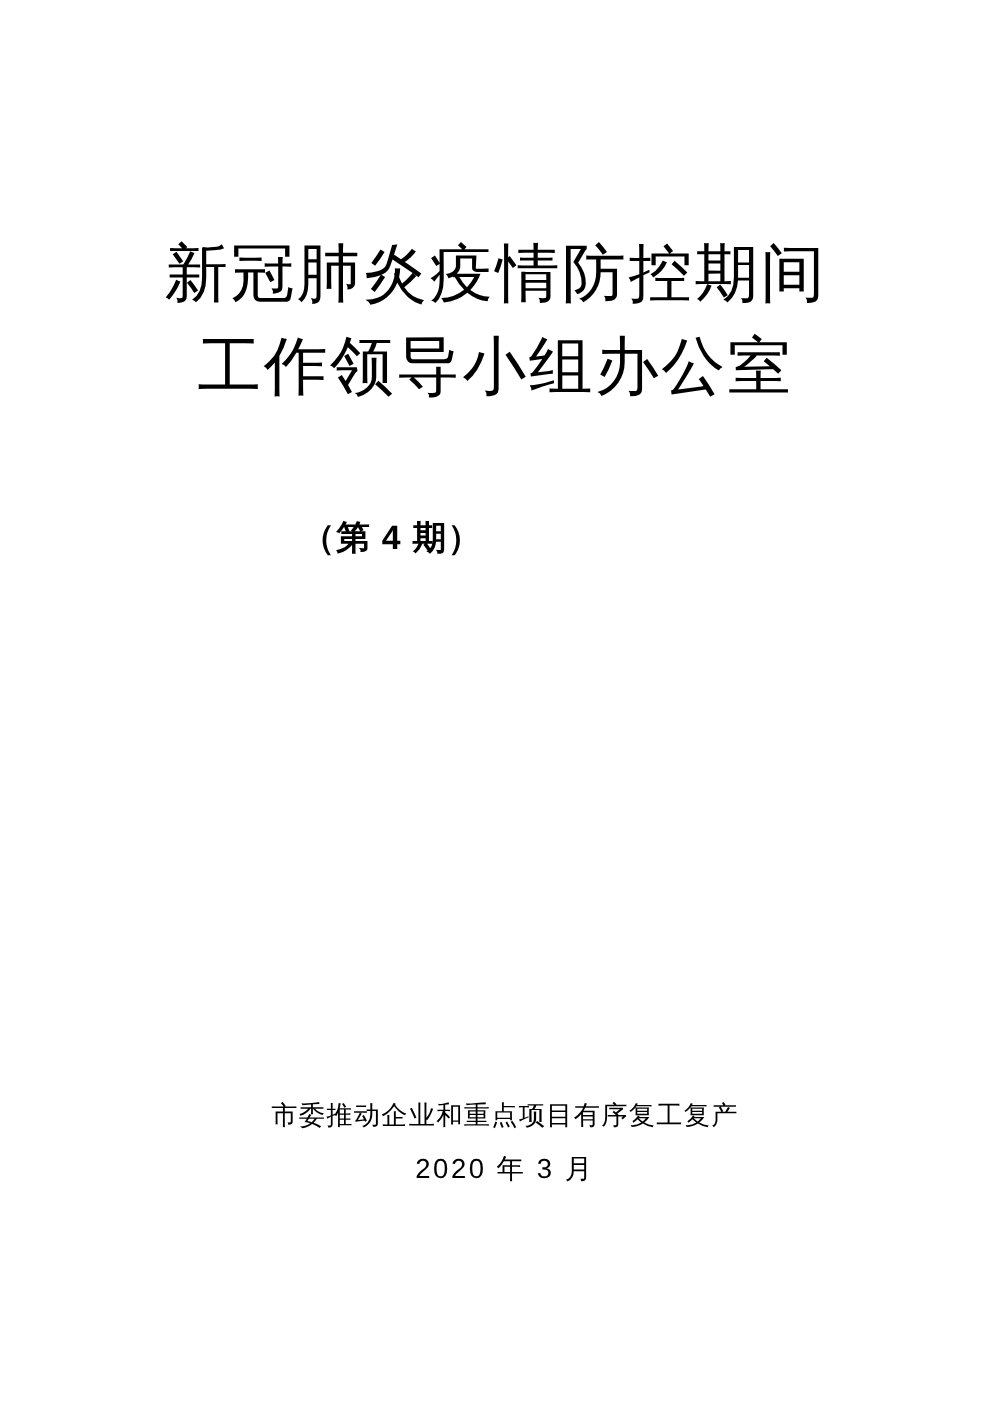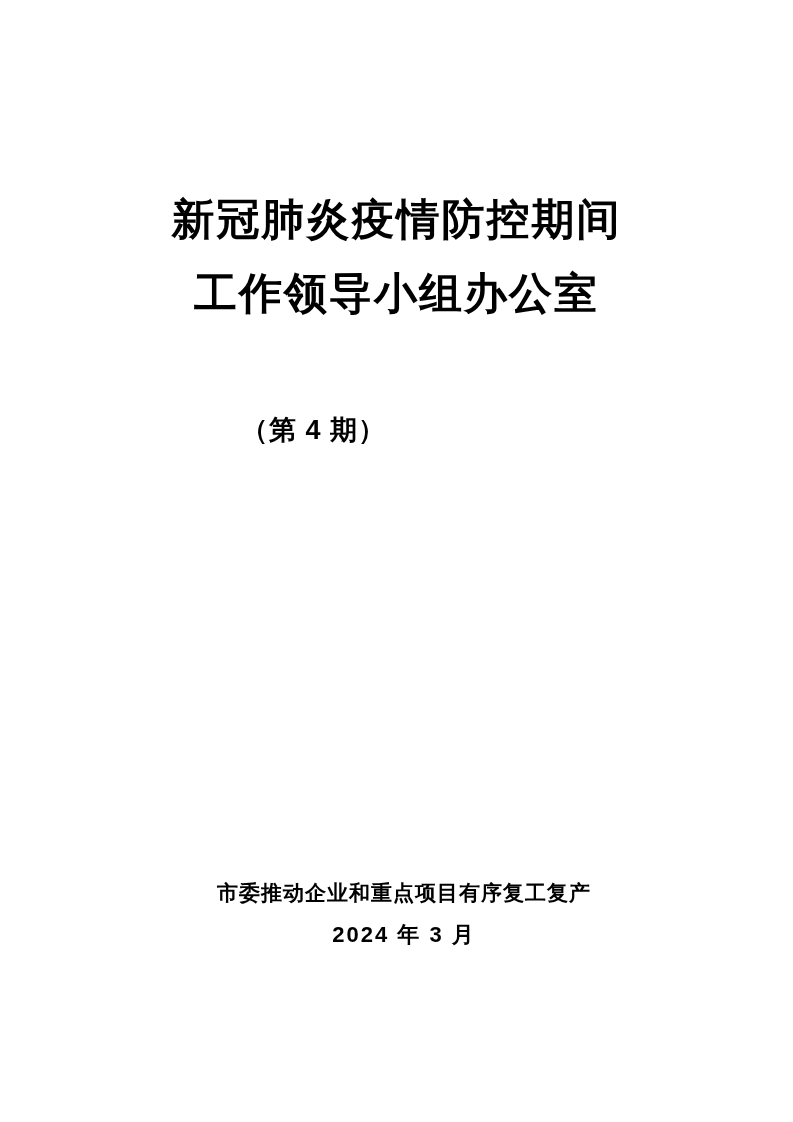--- a/index.html
+++ b/index.html
@@ -19,22 +19,22 @@
     box-sizing: border-box;
   }
   .cover-title {
     position: absolute;
     top: 182px;
     left: 0;
     width: 793px;
     text-align: center;
   }
   .cover-title .line {
-    font-size: 43px;
-    font-weight: bold;
+    font-size: 51px;
+    font-weight: normal;
     letter-spacing: 2px;
     line-height: 74px;
     white-space: nowrap;
   }
   .issue {
     position: absolute;
     top: 412px;
     left: 0;
     width: 627px;
     text-align: center;
@@ -44,21 +44,21 @@
   }
   .footer-block {
     position: absolute;
     top: 872px;
     left: 0;
     width: 793px;
     text-align: center;
   }
   .footer-block .fline {
     font-size: 21px;
-    font-weight: bold;
+    font-weight: normal;
     line-height: 42px;
     letter-spacing: 1px;
     white-space: nowrap;
     padding-left: 15px;
   }
   .footer-block .fline.date {
     font-size: 22px;
     letter-spacing: 2px;
   }
 </style>
@@ -69,16 +69,16 @@
 
   <div class="cover-title">
     <div class="line">新冠肺炎疫情防控期间</div>
     <div class="line">工作领导小组办公室</div>
   </div>
 
   <div class="issue">（第 4 期）</div>
 
   <div class="footer-block">
     <div class="fline">市委推动企业和重点项目有序复工复产</div>
-    <div class="fline date">2024 年 3 月</div>
+    <div class="fline date">2020 年 3 月</div>
   </div>
 
 </div>
 
 </body></html>

